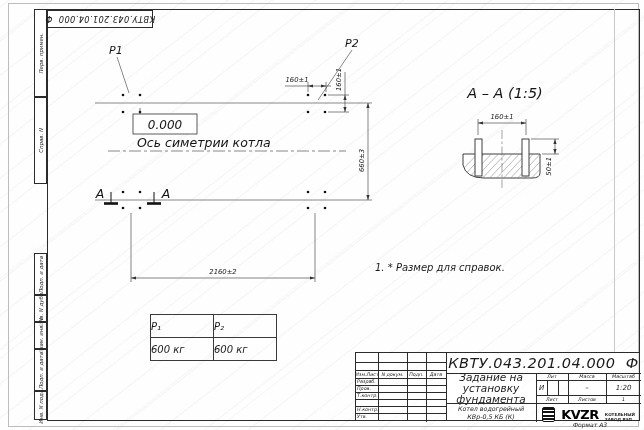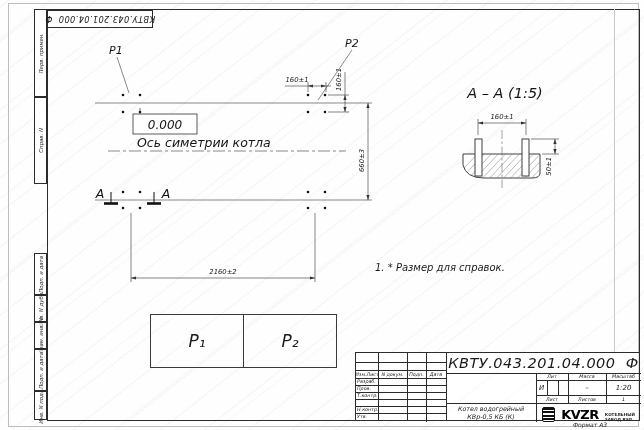--- a/index.html
+++ b/index.html
@@ -12,21 +12,21 @@
   .abs{position:absolute;box-sizing:border-box;}
   .frame-outer{left:8px;top:3px;width:631px;height:424px;border:1px solid #bdbdbd;}
   .frame-inner{left:47px;top:9px;width:593px;height:412px;border:1.4px solid #2b2b2b;}
   .mbox{left:34px;width:13px;border:1px solid #2b2b2b;display:flex;align-items:center;justify-content:center;background:rgba(255,255,255,.6);}
   .vtext{writing-mode:vertical-rl;transform:rotate(180deg);font-size:5.4px;white-space:nowrap;color:#2b2b2b;}
   .topstamp{left:47px;top:10px;width:106px;height:18px;border:1px solid #2b2b2b;display:flex;align-items:center;justify-content:center;}
   .topstamp span{transform:rotate(180deg);font-size:8.2px;white-space:pre;letter-spacing:.4px;}
   .notes{left:362px;top:262px;width:272px;font-size:10px;line-height:11.6px;}
   .notes div{text-indent:13px;}
   .loads{left:150px;top:314px;border-collapse:collapse;}
-  .loads td{width:62px;height:22px;border:1px solid #3a3a3a;text-align:center;font-size:17px;font-style:italic;padding:15px;}
+  .loads td{width:62px;height:22px;border:1px solid #3a3a3a;font-size:10px;font-style:italic;padding:0;}
   .tb{left:355px;top:352px;width:285px;height:69px;border:1.4px solid #2b2b2b;background:rgba(255,255,255,.5);}
   .vl{position:absolute;top:0;bottom:0;width:0;border-left:1px solid #2b2b2b;}
   .hl{position:absolute;height:0;border-top:1px solid #2b2b2b;}
   .cell{position:absolute;display:flex;align-items:center;justify-content:center;text-align:center;}
   .f48{font-size:4.8px;} .f7{font-size:7px;}
   .rowlab{position:absolute;left:1px;width:21px;font-size:4.8px;display:flex;align-items:center;}
   .docnum{position:absolute;left:90px;top:0;width:195px;height:20px;display:flex;align-items:center;justify-content:center;
           font-size:14.5px;letter-spacing:.5px;white-space:pre;}
   .ttl{position:absolute;left:92px;top:21px;width:86px;height:29px;display:flex;align-items:center;justify-content:center;
        text-align:center;font-size:10.5px;line-height:1.02;}
@@ -193,20 +193,24 @@
     <text x="502" y="119" font-size="6.8" text-anchor="middle">160±1</text>
     <text transform="translate(551,157) rotate(-90)" text-anchor="end" font-size="6.8">50±1</text>
   </svg>
 
   <table class="abs loads">
     <tbody>
         <tr>
       <td>P₁</td>
       <td>P₂</td>
     </tr>
+    <tr>
+      <td>600 кг</td>
+      <td>600 кг</td>
+    </tr>
   </tbody>
     </table>
 
   <div class="abs notes">
     <div>1. * Размер для справок.</div>
   </div>
 
   <div class="abs tb">
     <div class="vl" style="left:22px;"></div>
     <div class="vl" style="left:51px;"></div>
@@ -229,20 +233,21 @@
     <div class="rowlab" style="top:25px;height:7px;">Разраб.</div>
     <div class="rowlab" style="top:32px;height:7px;">Пров.</div>
     <div class="rowlab" style="top:39px;height:7px;">Т.контр.</div>
     <div class="rowlab" style="top:53px;height:7px;">Н.контр.</div>
     <div class="rowlab" style="top:60px;height:7px;">Утв.</div>
 
     <div class="docnum">КВТУ.043.201.04.000  Ф</div>
     <div class="hl" style="left:90px;top:20px;width:195px;"></div>
     <div class="vl" style="left:180px;top:20px;height:49px;bottom:auto;"></div>
 
+    <div class="ttl">Задание на установку фундамента</div>
     <div class="hl" style="left:90px;top:50px;width:90px;"></div>
     <div class="prod">Котел водогрейный КВр-0,5 КБ (К)</div>
 
     <div class="hl" style="left:180px;top:27px;width:105px;"></div>
     <div class="hl" style="left:180px;top:42px;width:105px;"></div>
     <div class="hl" style="left:180px;top:50px;width:105px;"></div>
     <div class="vl" style="left:212px;top:20px;height:30px;bottom:auto;"></div>
     <div class="vl" style="left:250px;top:20px;height:30px;bottom:auto;"></div>
     <div class="vl" style="left:191px;top:27px;height:15px;bottom:auto;"></div>
     <div class="vl" style="left:202px;top:27px;height:15px;bottom:auto;"></div>

